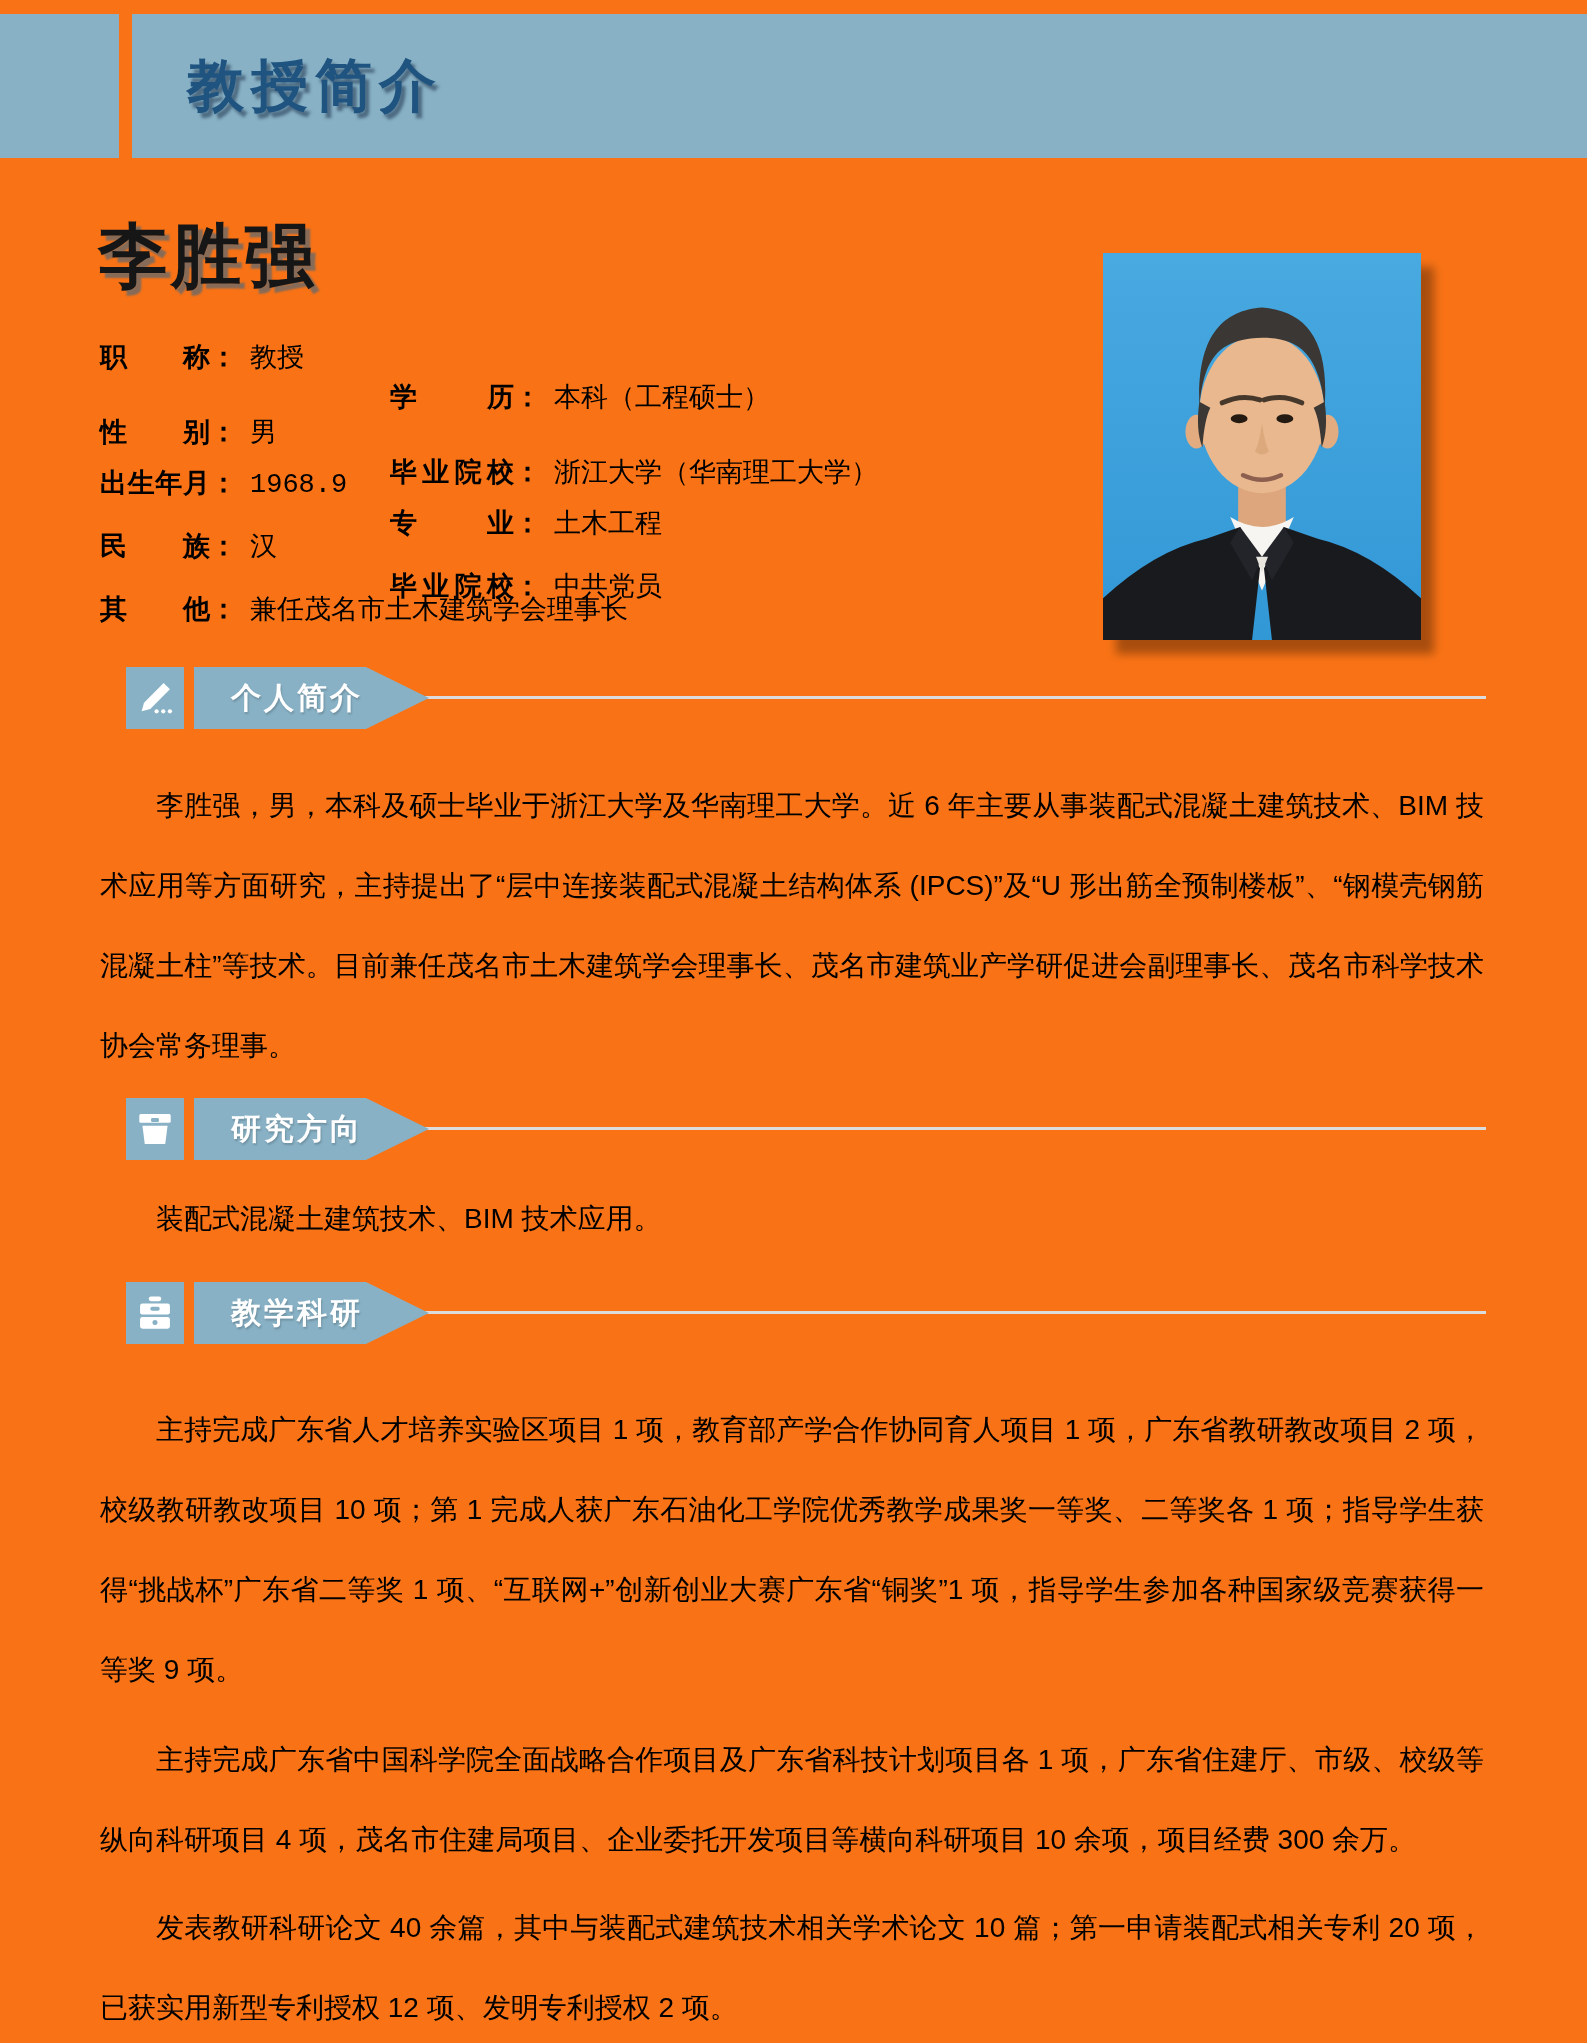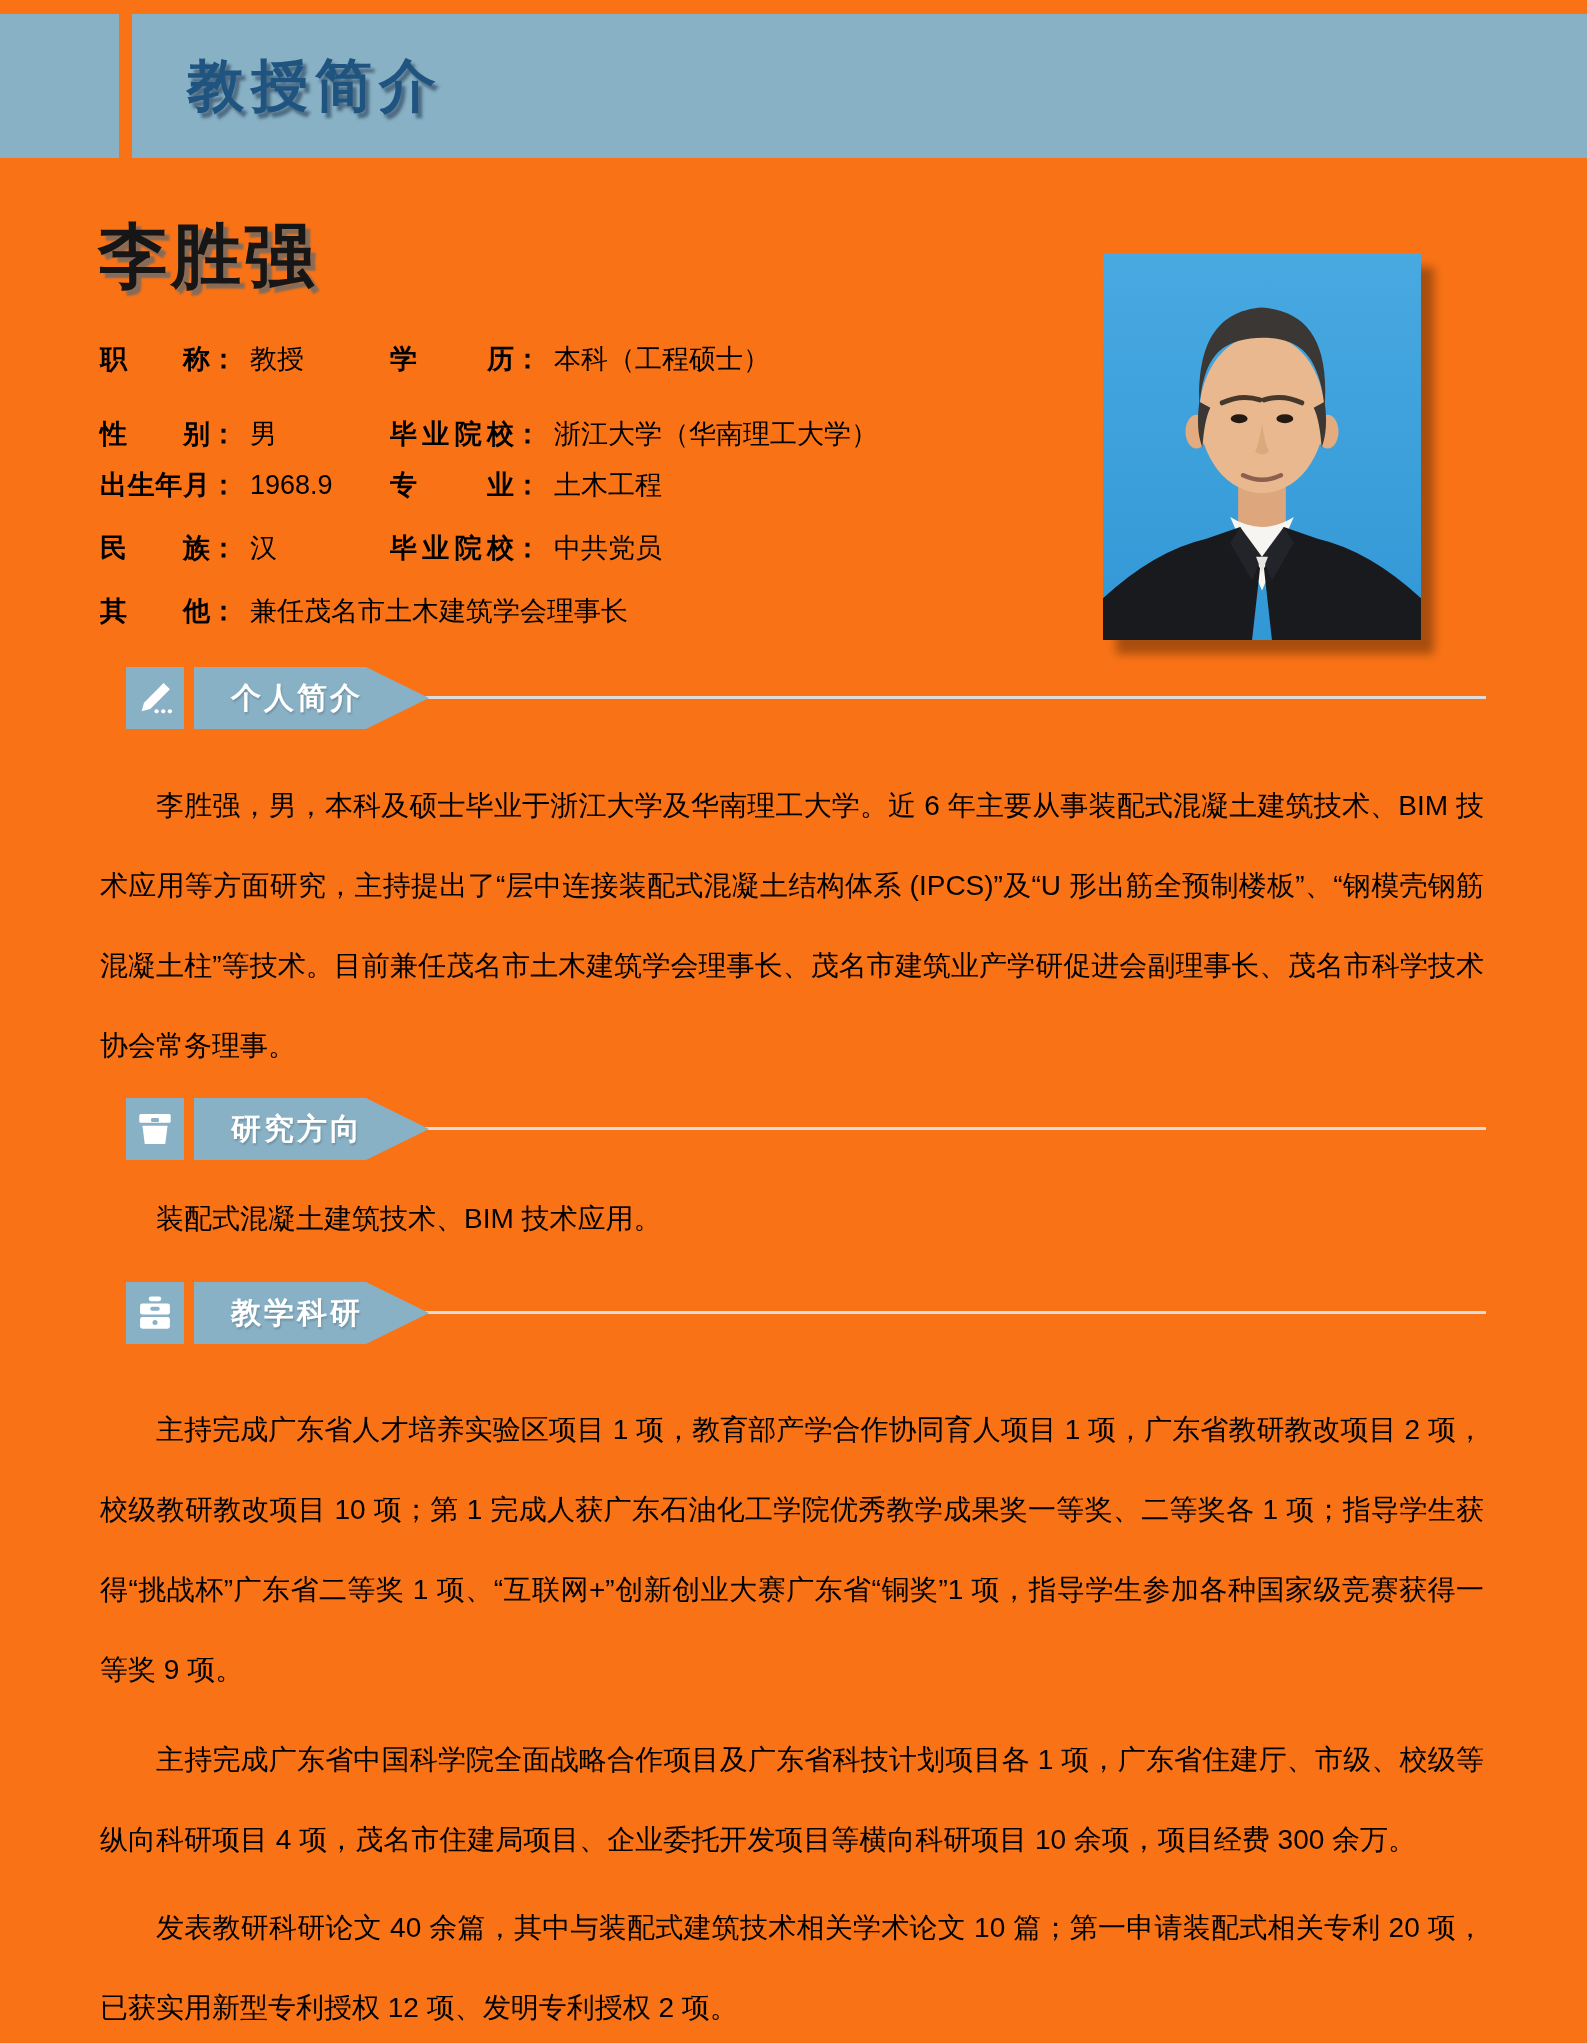--- a/index.html
+++ b/index.html
@@ -30,26 +30,26 @@
   .name {
     position:absolute; left:98px; top:218px;
     font-size:70px; font-weight:900; letter-spacing:3px; color:#161616;
     text-shadow:5px 5px 2px rgba(105,105,105,0.80);
     line-height:1.1;
   }
 
   
   .info-row {
     position:absolute; left:100px; width:1000px; height:36px;
-    font-family:Liberation Sans, sans-serif;
+    font-family:Liberation Mono, monospace;
     font-size:27px; line-height:36px; white-space:nowrap;
   }
   .cell { position:absolute; top:0; }
   .cell.left  { left:0; }
-  .cell.right { left:290px; }
+  .cell.right { left:290px;margin-top:40px; }
   .lbl {
     display:inline-block; font-weight:bold; vertical-align:top;
     text-align:justify; text-align-last:justify;
   }
   .lbl.w-l { width:110px; }
   .lbl.w-r { width:124px; }
   .colon { font-weight:bold; }
   .val { margin-left:13px; }
 
   

